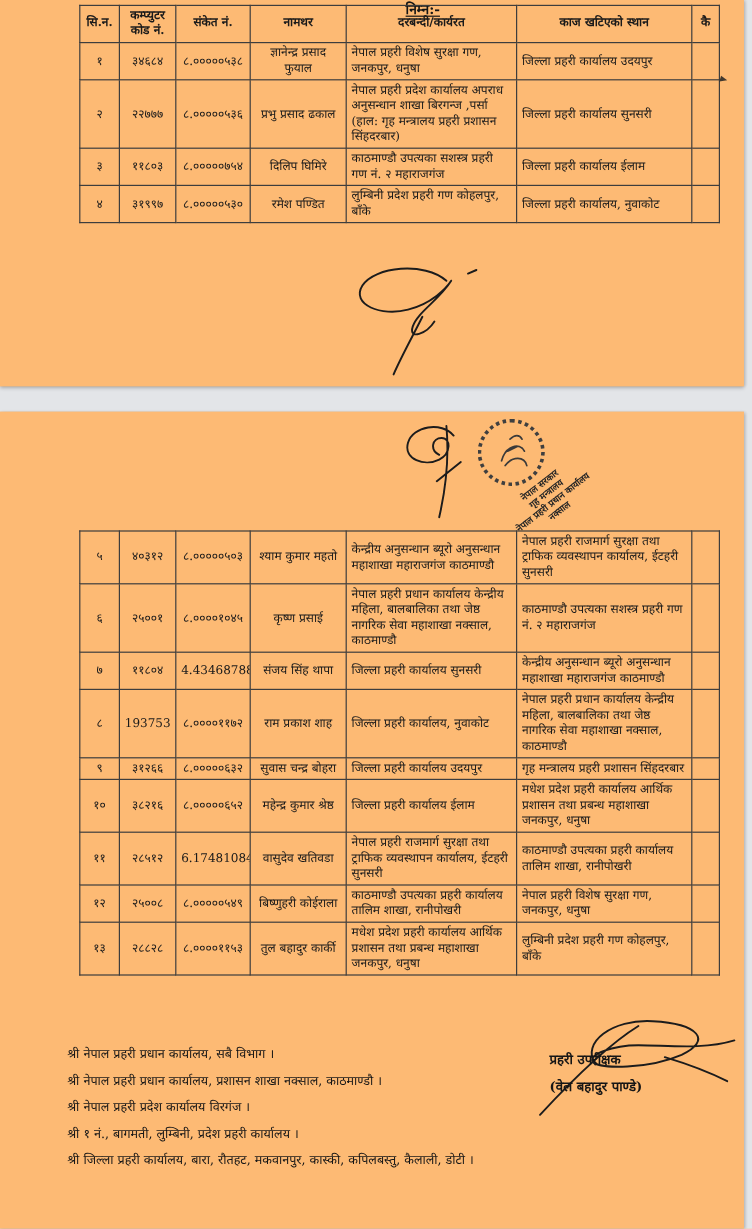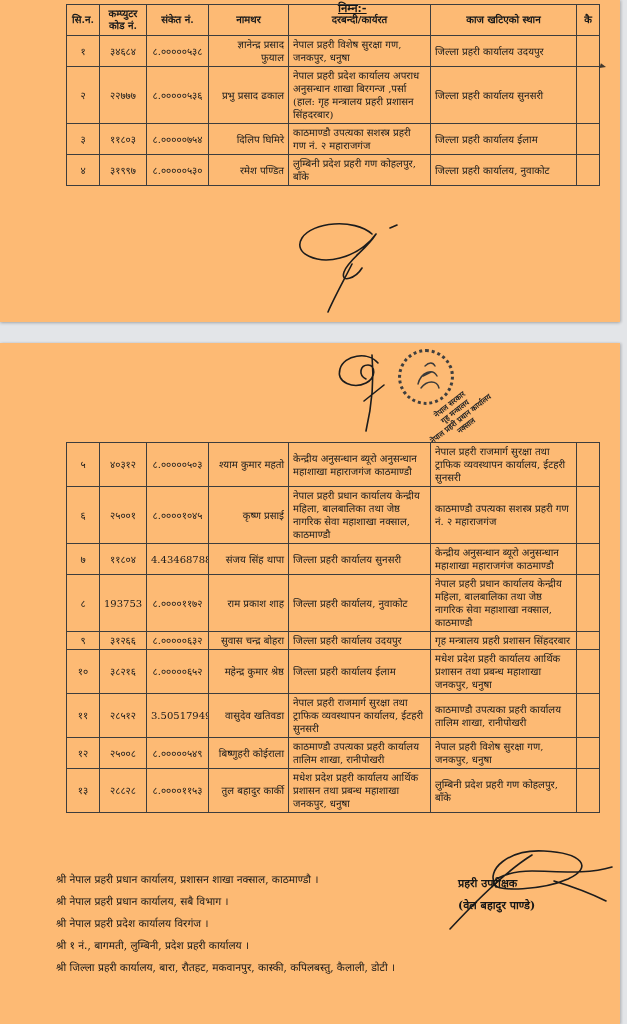--- a/index.html
+++ b/index.html
@@ -27,21 +27,21 @@
     font-size:10px;line-height:13px;color:#1a1a1a;
   }
   .t1{top:4px;}
   .t2{top:99px;}
   table.roster th, table.roster td{
     border:1px solid #3d3d3d;padding:2px 4px;vertical-align:middle;
     overflow:hidden;
   }
   table.roster th{font-weight:600;text-align:center;padding:3px 2px;line-height:12px;}
   td.col-sn, td.col-code, td.col-sanket{text-align:center;}
-  td.col-name{text-align:right;padding-left:5px;}
+  td.col-name{text-align:center;padding-left:5px;}
   td.col-darbandi, td.col-kaj{text-align:left;padding-left:5px;}
   td.col-remark{padding:0;}
 
   svg.sig{position:absolute;}
   .sig path{fill:none;stroke:#1c1c1c;stroke-width:1.6;stroke-linecap:round;}
 
   .stamp-ring{
     position:absolute;left:398px;top:6px;width:56px;height:56px;
     border:3px dotted #3f3f3f;border-radius:50%;box-sizing:border-box;
   }
@@ -225,21 +225,21 @@
           <td class="col-code">३८२१६</td>
           <td class="col-sanket">८.०००००६५२</td>
           <td class="col-name">महेन्द्र कुमार श्रेष्ठ</td>
           <td class="col-darbandi">जिल्ला प्रहरी कार्यालय ईलाम</td>
           <td class="col-kaj">मधेश प्रदेश प्रहरी कार्यालय आर्थिक प्रशासन तथा प्रबन्ध महाशाखा जनकपुर, धनुषा</td>
           <td class="col-remark"></td>
         </tr>
         <tr>
           <td class="col-sn">११</td>
           <td class="col-code">२८५१२</td>
-          <td class="col-sanket">3.50517949</td>
+          <td class="col-sanket">6.17481084</td>
           <td class="col-name">वासुदेव खतिवडा</td>
           <td class="col-darbandi">नेपाल प्रहरी राजमार्ग सुरक्षा तथा ट्राफिक व्यवस्थापन कार्यालय, ईटहरी सुनसरी</td>
           <td class="col-kaj">काठमाण्डौ उपत्यका प्रहरी कार्यालय तालिम शाखा, रानीपोखरी</td>
           <td class="col-remark"></td>
         </tr>
         <tr>
           <td class="col-sn">१२</td>
           <td class="col-code">२५००८</td>
           <td class="col-sanket">८.०००००५४९</td>
           <td class="col-name">बिष्णुहरी कोईराला</td>
@@ -263,20 +263,20 @@
     <path d="M14,88 C40,60 70,30 96,14 M60,46 C48,28 74,8 108,10 C146,12 158,26 132,38 C104,50 64,50 58,44 C54,38 74,30 96,30 M96,30 C120,30 150,34 176,26 M118,40 C138,46 158,54 170,60"></path>
   </svg>
 
   <div class="signatory">
     <div class="sig-title">प्रहरी उपरीक्षक</div>
     <div class="sig-name">(वेल बहादुर पाण्डे)</div>
   </div>
 
   <div class="bodhartha">
     <div>
+        <div class="bodh-line">श्री नेपाल प्रहरी प्रधान कार्यालय, सबै विभाग ।</div>
         <div class="bodh-line">श्री नेपाल प्रहरी प्रधान कार्यालय, प्रशासन शाखा नक्साल, काठमाण्डौ ।</div>
-        <div class="bodh-line">श्री नेपाल प्रहरी प्रधान कार्यालय, सबै विभाग ।</div>
         <div class="bodh-line">श्री नेपाल प्रहरी प्रदेश कार्यालय विरगंज ।</div>
         <div class="bodh-line">श्री १ नं., बागमती, लुम्बिनी, प्रदेश प्रहरी कार्यालय ।</div>
         <div class="bodh-line">श्री जिल्ला प्रहरी कार्यालय, बारा, रौतहट, मकवानपुर, कास्की, कपिलबस्तु, कैलाली, डोटी ।</div>
       </div>
   </div>
 </div>
 
 </body></html>

